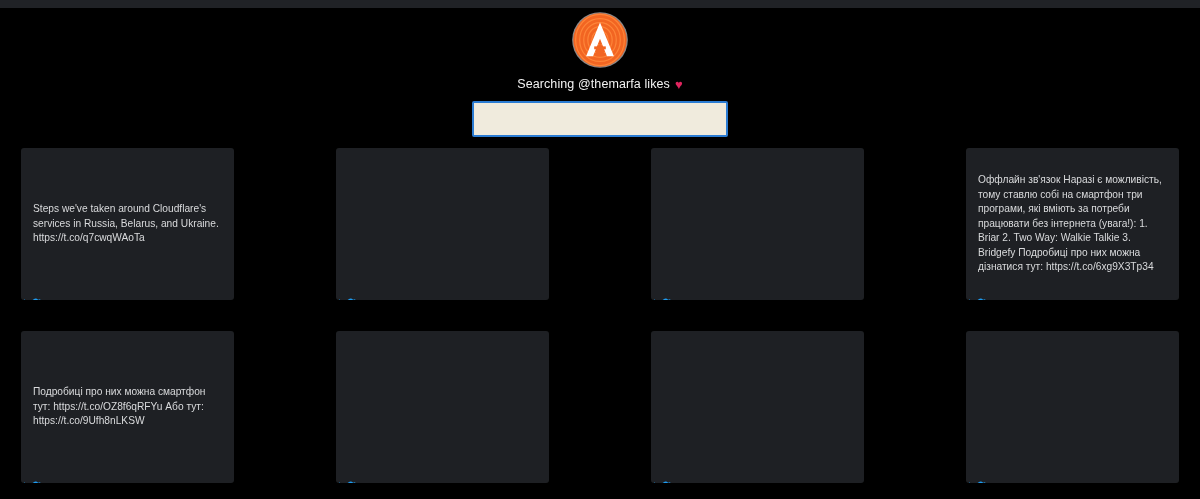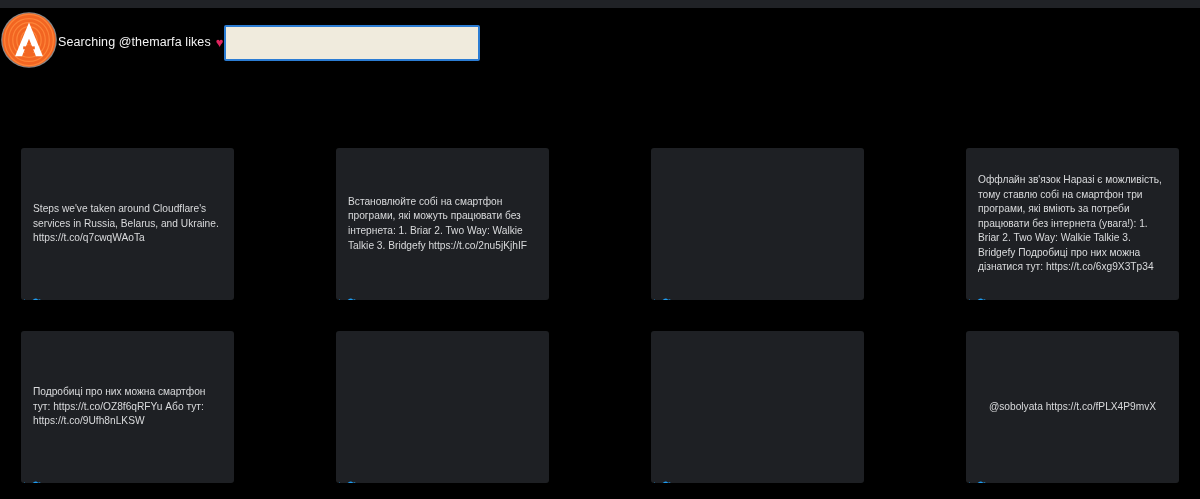--- a/index.html
+++ b/index.html
@@ -28,21 +28,21 @@
     height: 8px;
     background: #202226;
   }
 
   
   .header {
     position: absolute;
     top: 8px; left: 0;
     width: 1200px;
     display: flex;
-    flex-direction: row;
+    flex-direction: column;
     align-items: center;
   }
 
   .logo {
     margin-top: 3px;
     width: 58px;
     height: 58px;
     border-radius: 50%;
     display: block;
   }
@@ -175,21 +175,20 @@
     <div class="card">
       <div class="card-text">Steps we've taken around Cloudflare's services in Russia, Belarus, and Ukraine. https://t.co/q7cwqWAoTa</div>
       <span class="card-source-icon">
         <svg viewBox="0 0 24 24" fill="currentColor">
             <path d="M23.95 4.57a10 10 0 0 1-2.82.77 4.96 4.96 0 0 0 2.16-2.72 9.9 9.9 0 0 1-3.12 1.19 4.92 4.92 0 0 0-8.38 4.48A13.96 13.96 0 0 1 1.64 3.16a4.92 4.92 0 0 0 1.52 6.57 4.9 4.9 0 0 1-2.23-.61v.06a4.92 4.92 0 0 0 3.95 4.83 4.95 4.95 0 0 1-2.22.08 4.93 4.93 0 0 0 4.6 3.42A9.88 9.88 0 0 1 0 19.54a13.94 13.94 0 0 0 7.55 2.21c9.06 0 14.01-7.5 14.01-14.01 0-.21 0-.42-.01-.63a10 10 0 0 0 2.4-2.54z"></path>
           </svg>
       </span>
     </div>
 
     <div class="card">
-      <div class="card-text">Встановлюйте собі на смартфон програми, які можуть працювати без інтернета: 1. Briar 2. Two Way: Walkie Talkie 3. Bridgefy https://t.co/2nu5jKjhIF</div>
       <span class="card-source-icon">
         <svg viewBox="0 0 24 24" fill="currentColor">
             <path d="M23.95 4.57a10 10 0 0 1-2.82.77 4.96 4.96 0 0 0 2.16-2.72 9.9 9.9 0 0 1-3.12 1.19 4.92 4.92 0 0 0-8.38 4.48A13.96 13.96 0 0 1 1.64 3.16a4.92 4.92 0 0 0 1.52 6.57 4.9 4.9 0 0 1-2.23-.61v.06a4.92 4.92 0 0 0 3.95 4.83 4.95 4.95 0 0 1-2.22.08 4.93 4.93 0 0 0 4.6 3.42A9.88 9.88 0 0 1 0 19.54a13.94 13.94 0 0 0 7.55 2.21c9.06 0 14.01-7.5 14.01-14.01 0-.21 0-.42-.01-.63a10 10 0 0 0 2.4-2.54z"></path>
           </svg>
       </span>
     </div>
 
     <div class="card">
       <span class="card-source-icon">
         <svg viewBox="0 0 24 24" fill="currentColor">
@@ -226,21 +225,20 @@
 
     <div class="card">
       <span class="card-source-icon">
         <svg viewBox="0 0 24 24" fill="currentColor">
             <path d="M23.95 4.57a10 10 0 0 1-2.82.77 4.96 4.96 0 0 0 2.16-2.72 9.9 9.9 0 0 1-3.12 1.19 4.92 4.92 0 0 0-8.38 4.48A13.96 13.96 0 0 1 1.64 3.16a4.92 4.92 0 0 0 1.52 6.57 4.9 4.9 0 0 1-2.23-.61v.06a4.92 4.92 0 0 0 3.95 4.83 4.95 4.95 0 0 1-2.22.08 4.93 4.93 0 0 0 4.6 3.42A9.88 9.88 0 0 1 0 19.54a13.94 13.94 0 0 0 7.55 2.21c9.06 0 14.01-7.5 14.01-14.01 0-.21 0-.42-.01-.63a10 10 0 0 0 2.4-2.54z"></path>
           </svg>
       </span>
     </div>
 
     <div class="card">
-      <div class="card-text center">@sobolyata https://t.co/fPLX4P9mvX</div>
       <span class="card-source-icon">
         <svg viewBox="0 0 24 24" fill="currentColor">
             <path d="M23.95 4.57a10 10 0 0 1-2.82.77 4.96 4.96 0 0 0 2.16-2.72 9.9 9.9 0 0 1-3.12 1.19 4.92 4.92 0 0 0-8.38 4.48A13.96 13.96 0 0 1 1.64 3.16a4.92 4.92 0 0 0 1.52 6.57 4.9 4.9 0 0 1-2.23-.61v.06a4.92 4.92 0 0 0 3.95 4.83 4.95 4.95 0 0 1-2.22.08 4.93 4.93 0 0 0 4.6 3.42A9.88 9.88 0 0 1 0 19.54a13.94 13.94 0 0 0 7.55 2.21c9.06 0 14.01-7.5 14.01-14.01 0-.21 0-.42-.01-.63a10 10 0 0 0 2.4-2.54z"></path>
           </svg>
       </span>
     </div>
 
   </div>
 
 </div>

